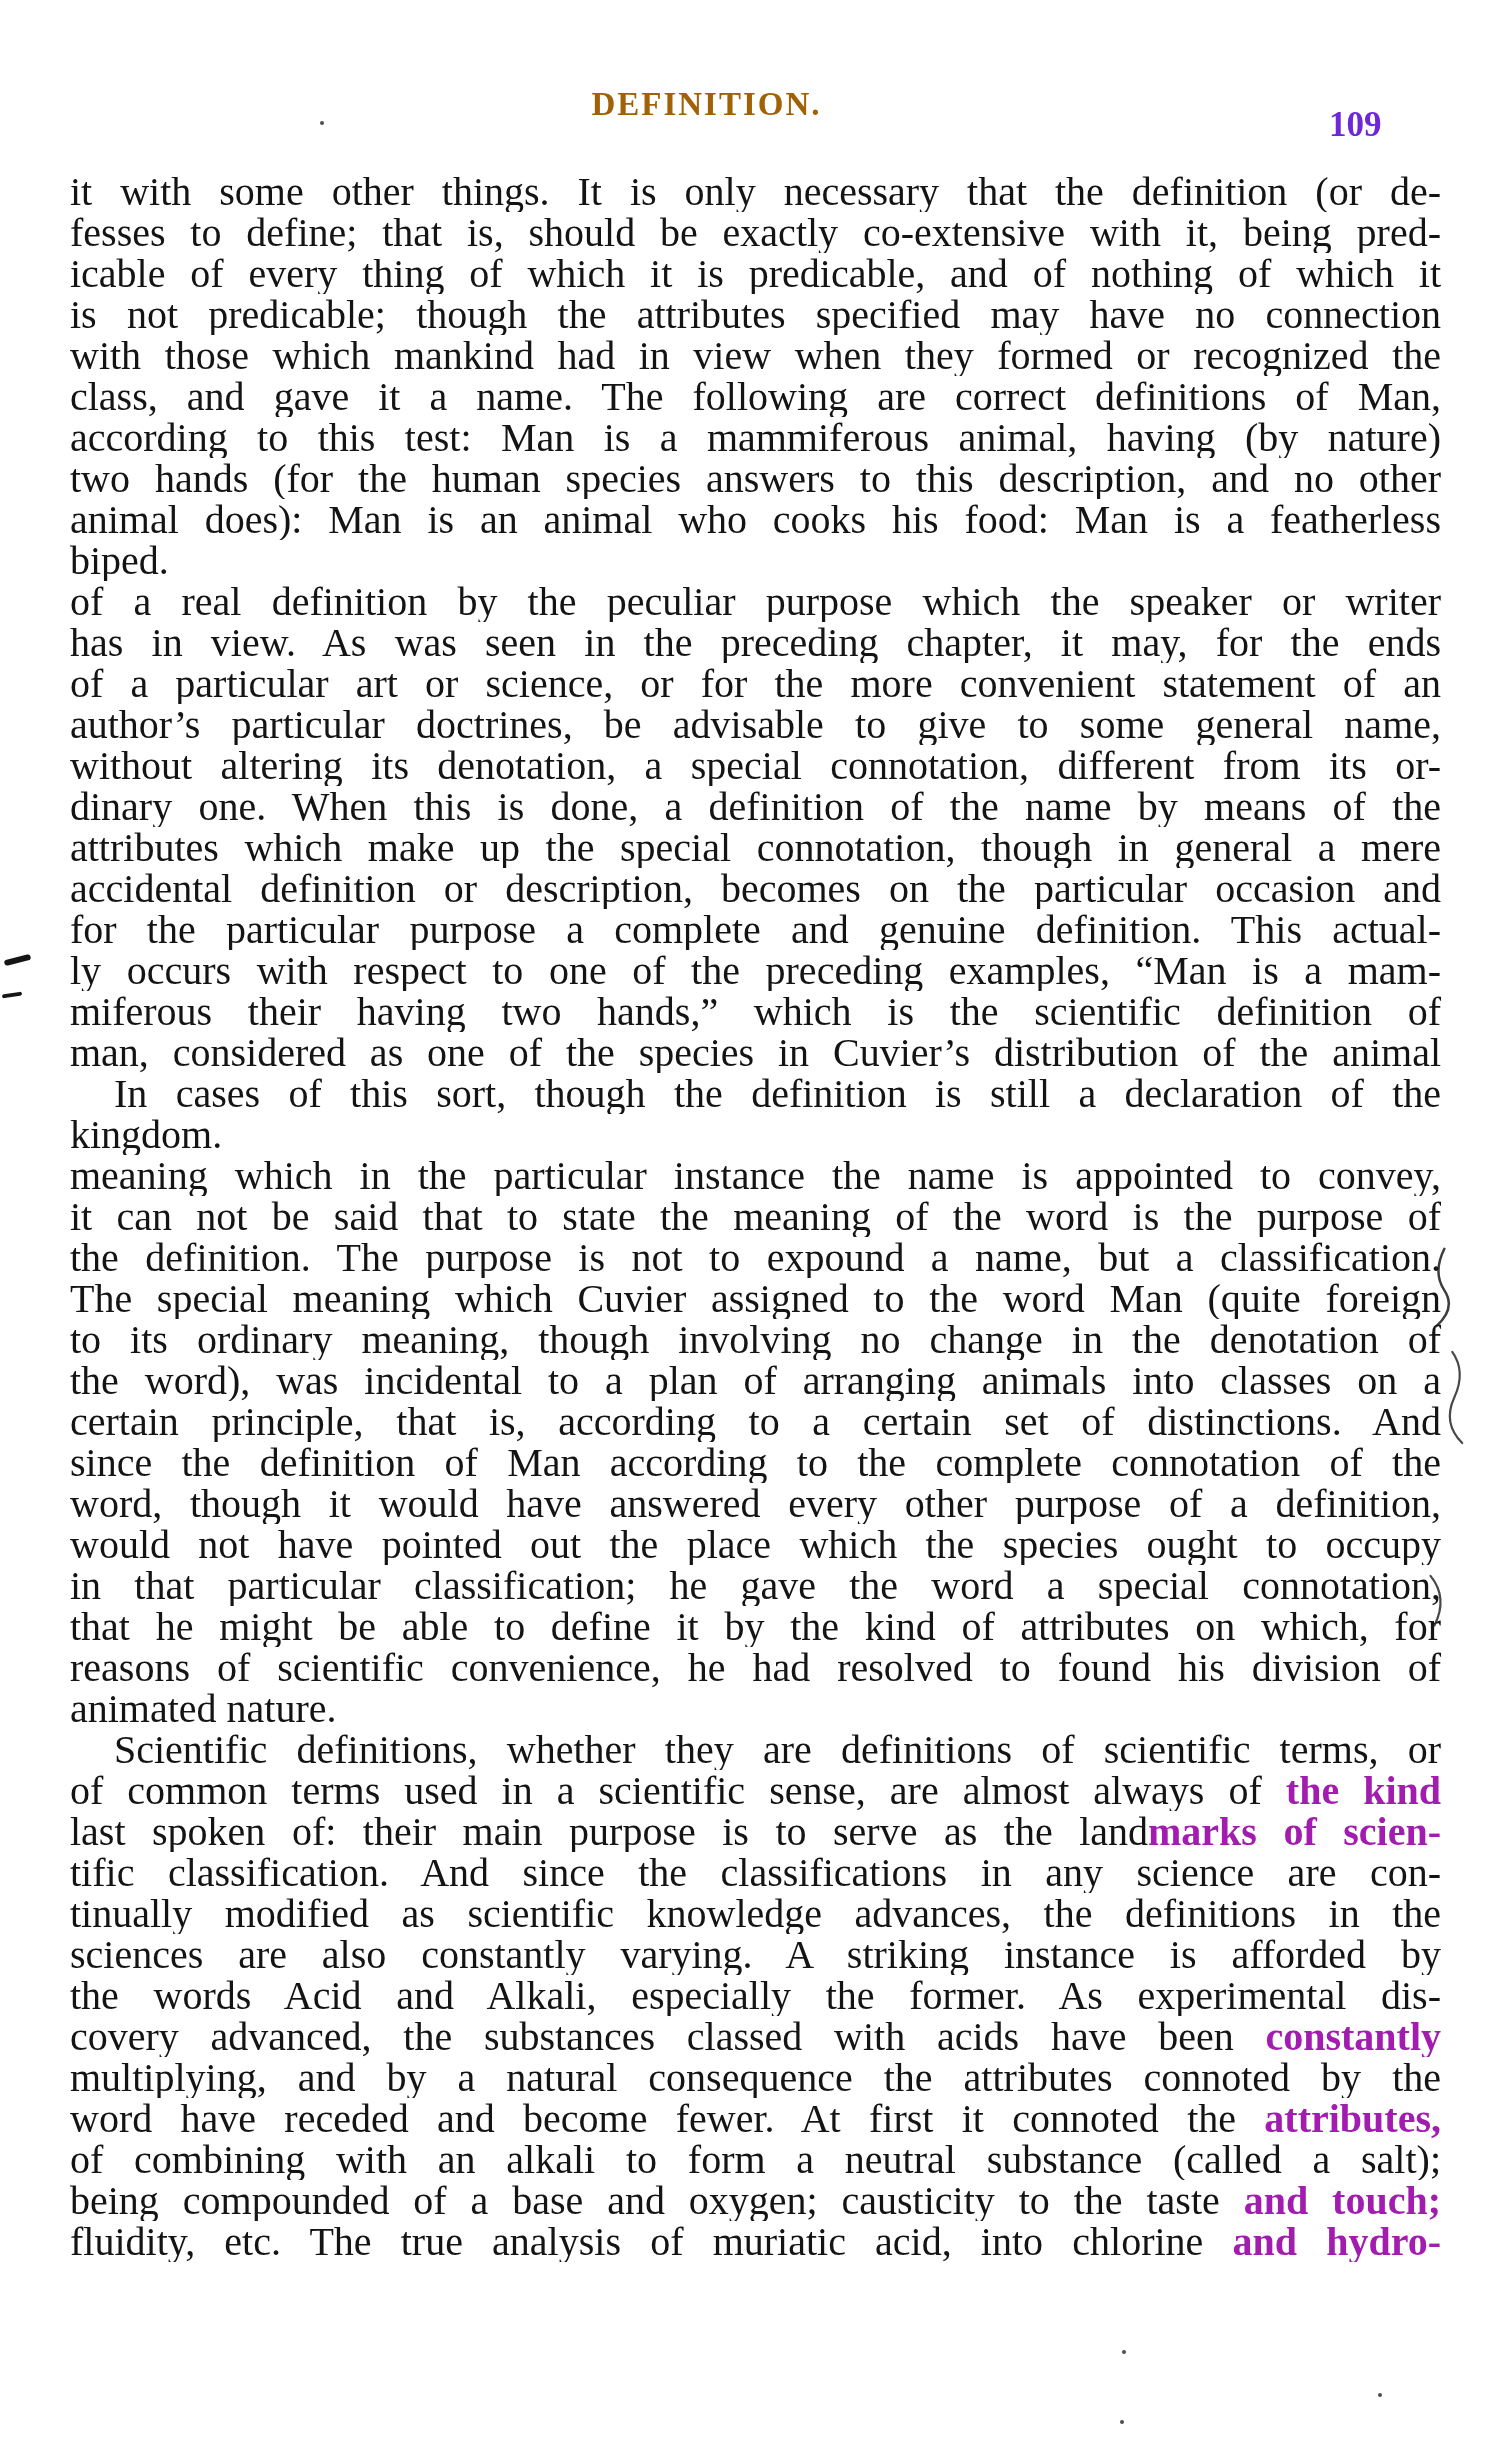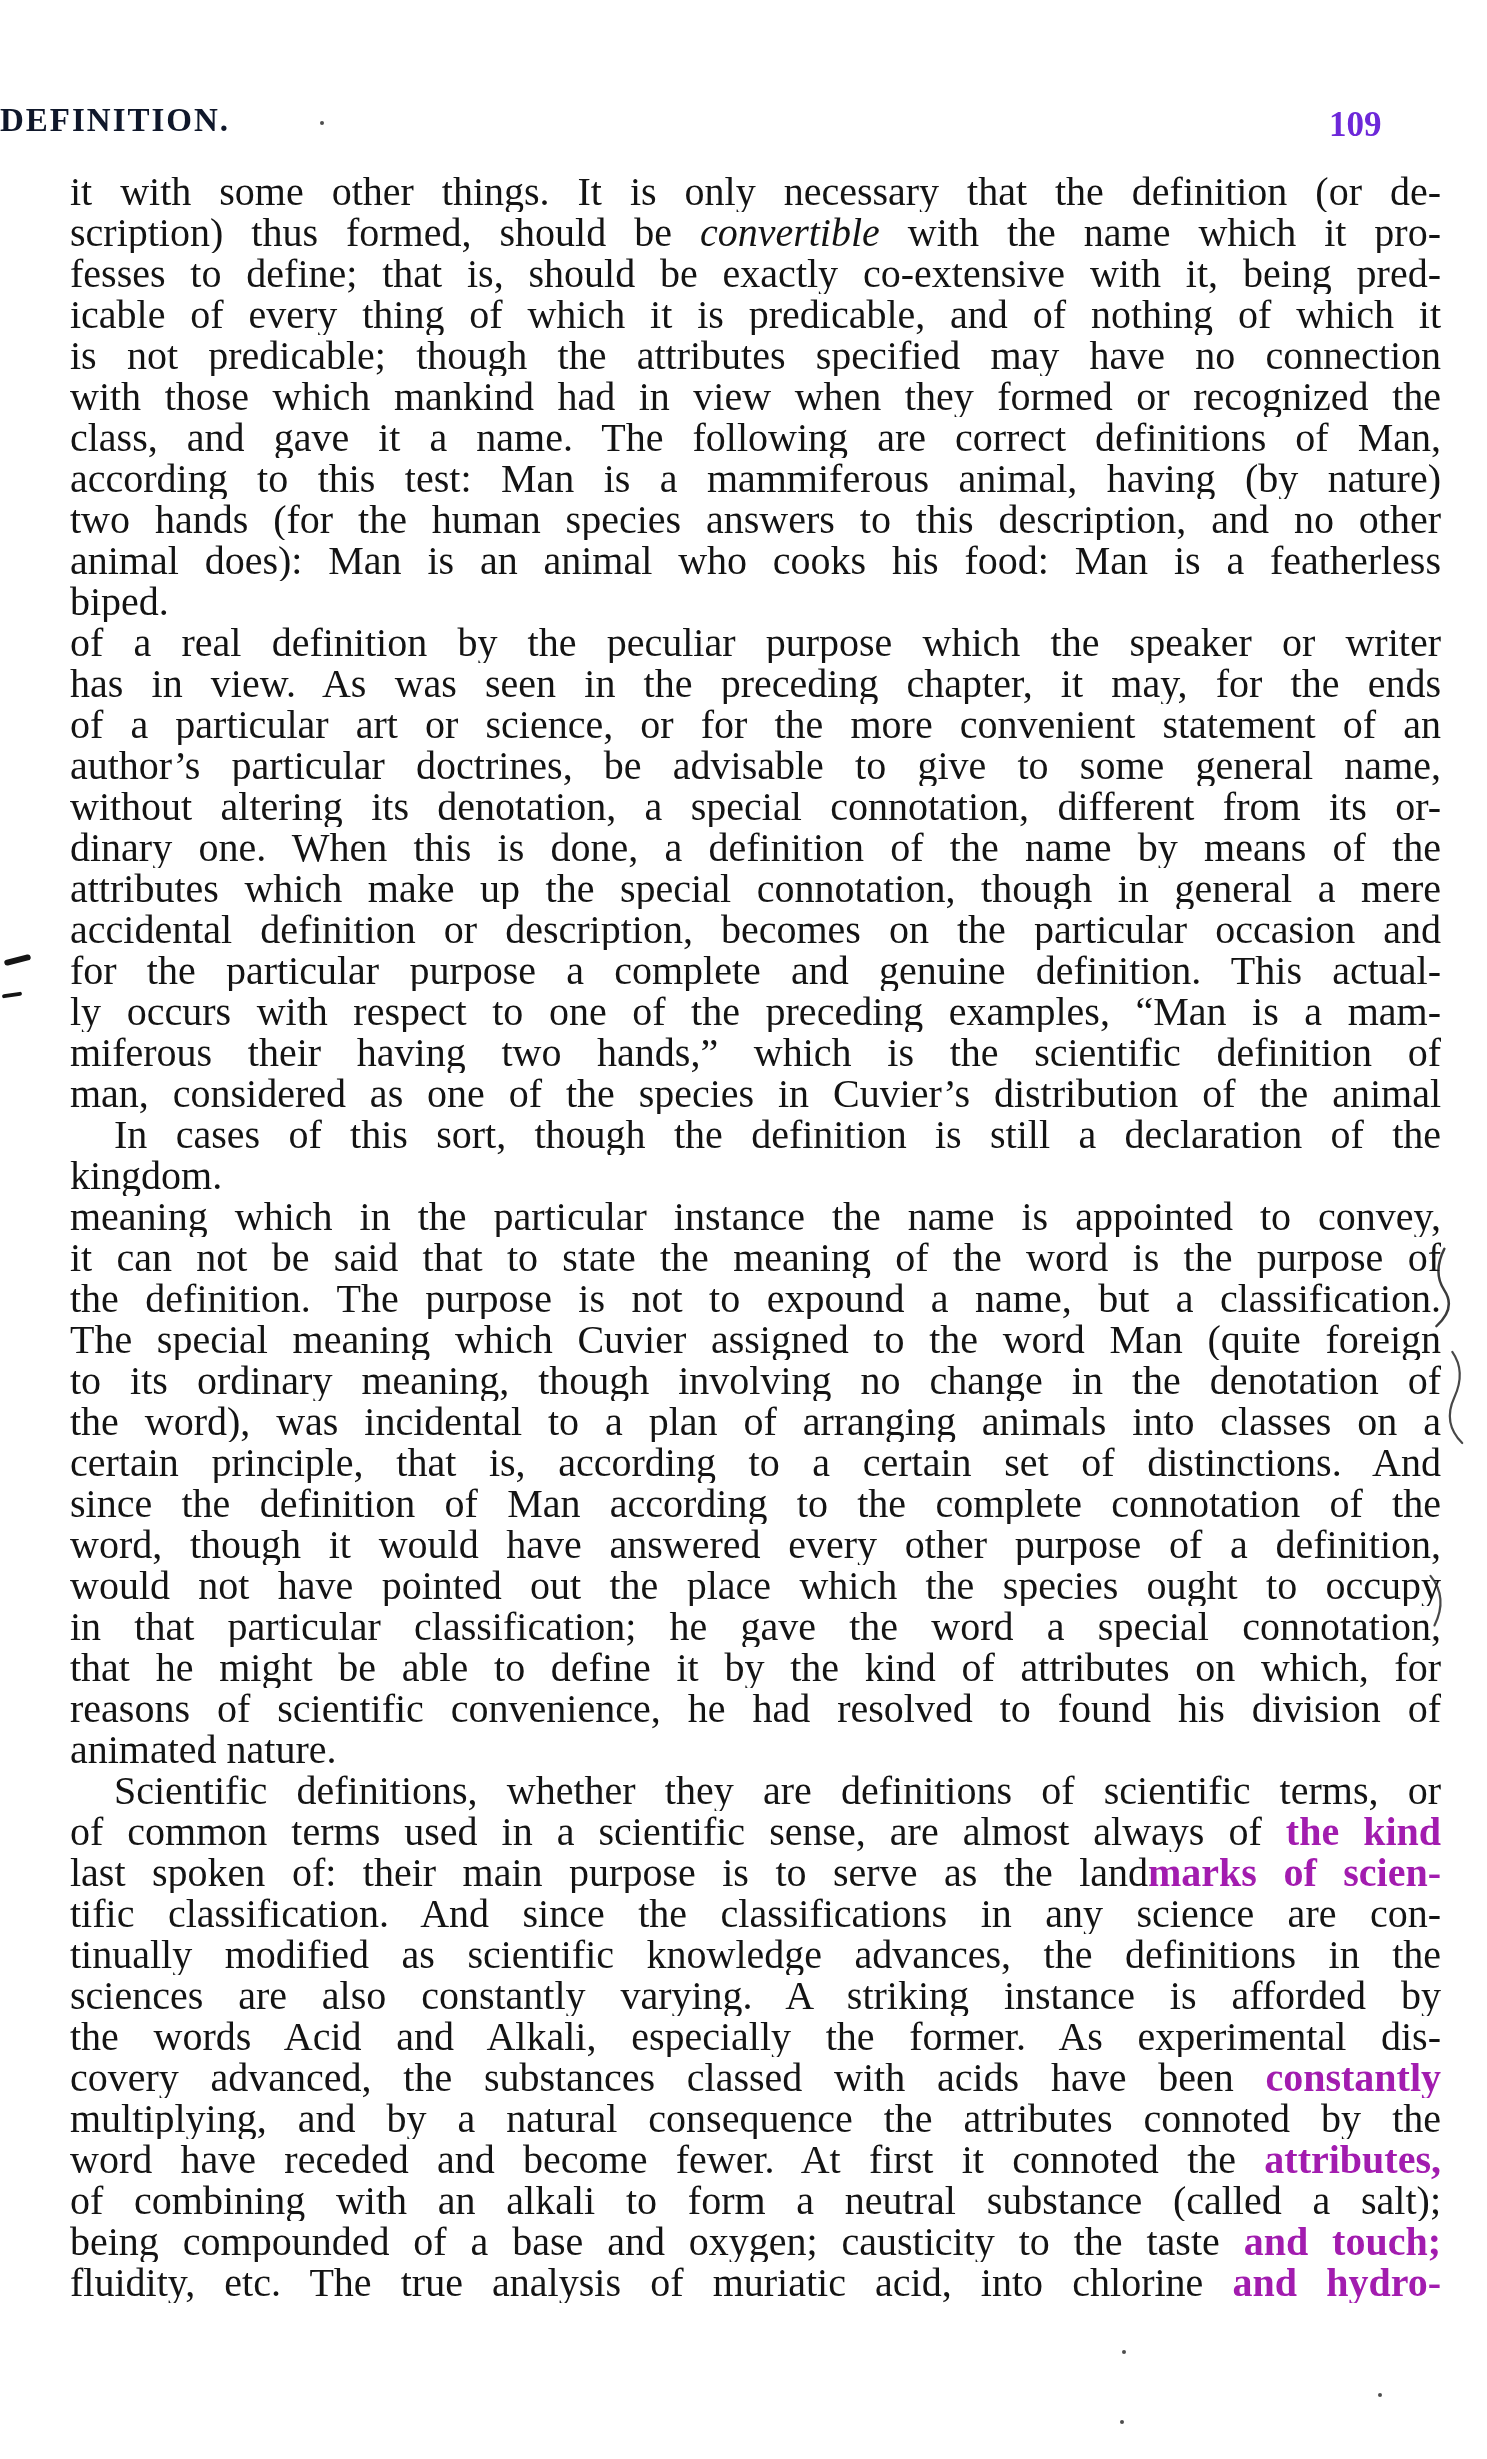--- a/index.html
+++ b/index.html
@@ -7,27 +7,28 @@
     position: relative;
     width: 1488px;
     height: 2460px;
     background: #ffffff;
     color: #141414;
     font-family: "Liberation Serif", "DejaVu Serif", serif;
     overflow: hidden;
   }
   .running-head {
     position: absolute;
-    top: 102px;
+    top: 86px;
     left: 0;
     width: 1413px;
+    text-align: center;
     font-size: 33px;
     letter-spacing: 2px;
     font-weight: bold;
-    color: #0f172a;
+    color: #a16207;
   }
   .page-number {
     position: absolute;
     top: 105px;
     left: 1329px;
     font-size: 35px;
     font-weight: bold;
     color: #6d28d9;
   }
   .text-block {
@@ -82,21 +83,20 @@
 <body>
 
 <div class="page">
 
   <div class="running-head">DEFINITION.</div>
 
   <div class="page-number">109</div>
 
   <div class="text-block">
       <div class="line">it with some other things. It is only necessary that the definition (or de-</div>
-      <div class="line">scription) thus formed, should be <i>convertible</i> with the name which it pro-</div>
       <div class="line">fesses to define; that is, should be exactly co-extensive with it, being pred-</div>
       <div class="line">icable of every thing of which it is predicable, and of nothing of which it</div>
       <div class="line">is not predicable; though the attributes specified may have no connection</div>
       <div class="line">with those which mankind had in view when they formed or recognized the</div>
       <div class="line">class, and gave it a name. The following are correct definitions of Man,</div>
       <div class="line">according to this test: Man is a mammiferous animal, having (by nature)</div>
       <div class="line">two hands (for the human species answers to this description, and no other</div>
       <div class="line">animal does): Man is an animal who cooks his food: Man is a featherless</div>
       <div class="line para-end">biped.</div>
       <div class="line">of a real definition by the peculiar purpose which the speaker or writer</div>

